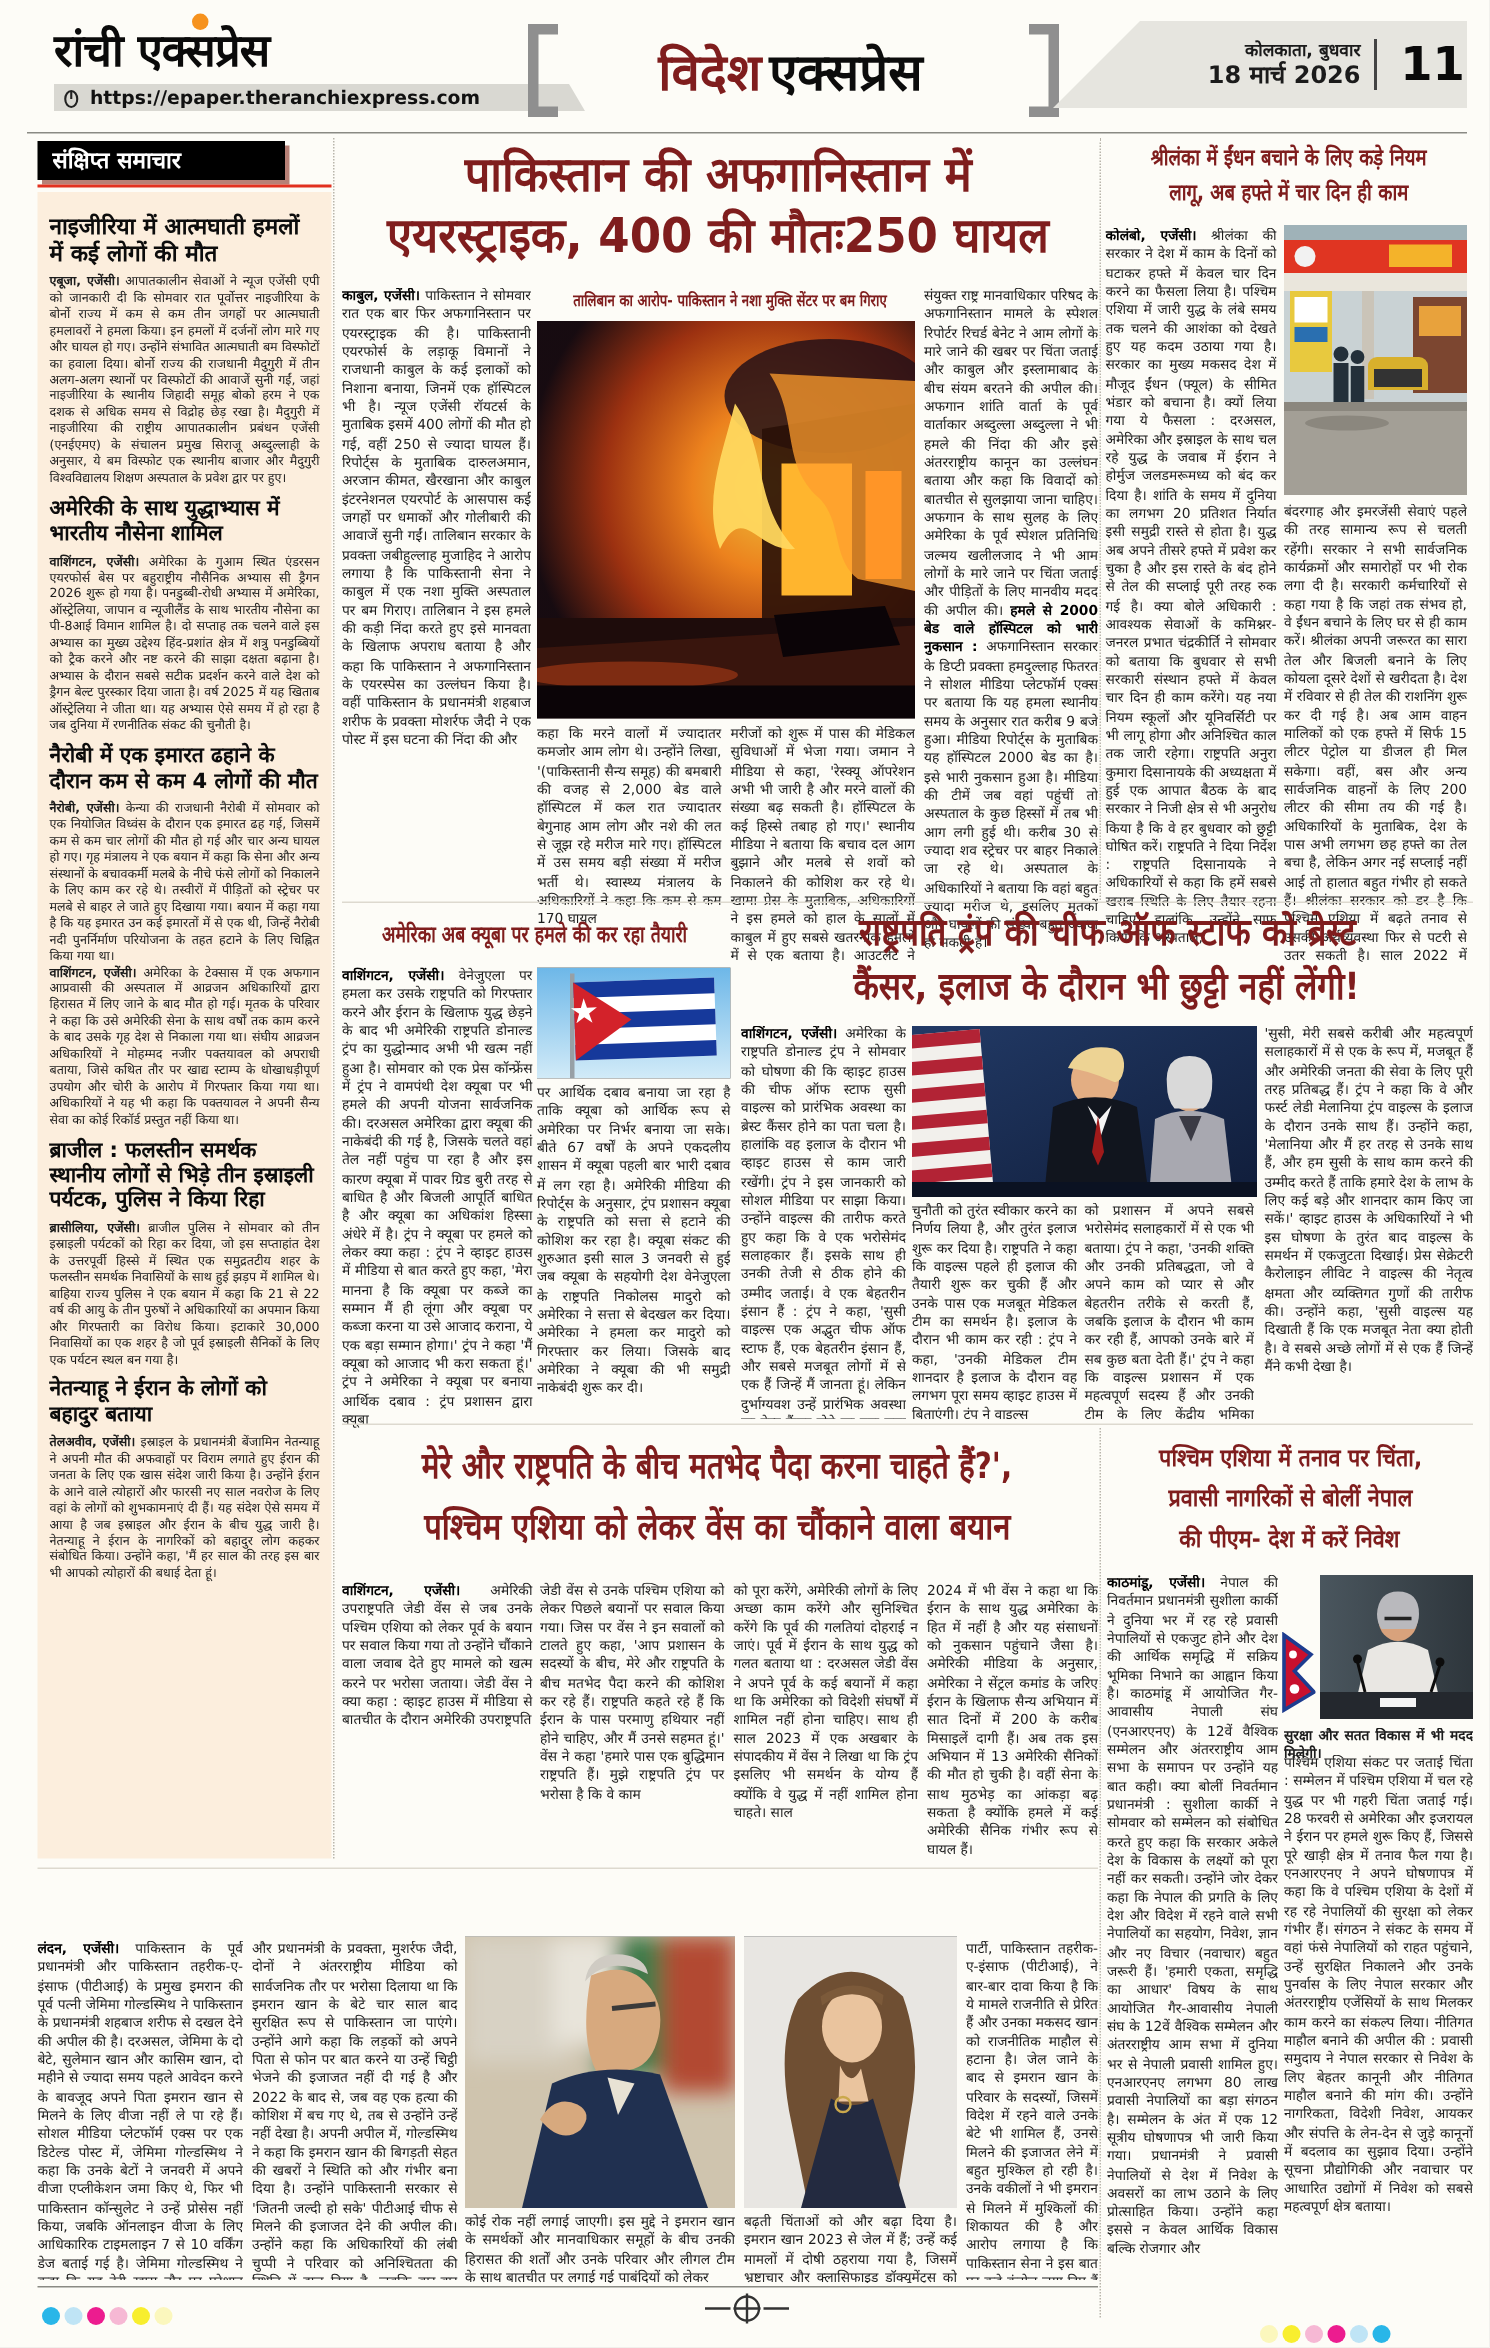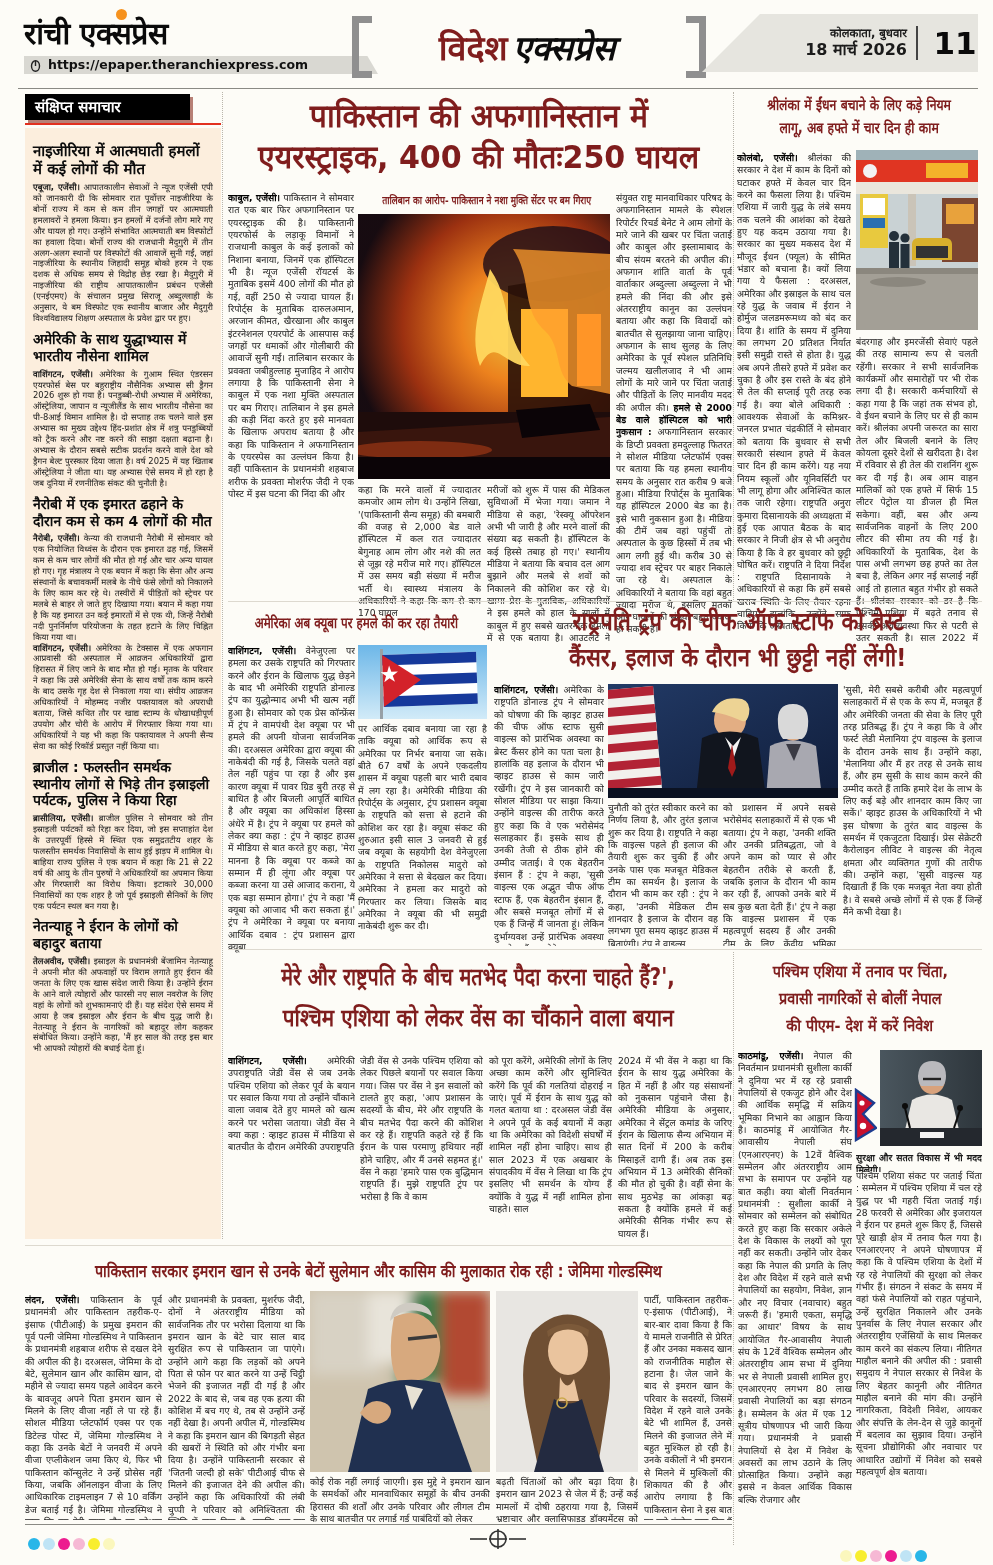--- a/index.html
+++ b/index.html
@@ -36,38 +36,38 @@
   .brief-body{font-size:8.4px;line-height:1.3;text-align:justify;}
   .dot{width:12px;height:12px;border-radius:50%;display:inline-block;margin-right:3px;vertical-align:middle;}
   .imgbox{overflow:hidden;background:#777;}
   .imgbox svg{display:block;}
 </style>
 </head>
 <body>
 
 <div id="page">
 
-  <div class="abs" style="left:24px;top:12px;width:330px;">
+  <div class="abs" style="left:36px;top:12px;width:330px;">
     <div class="logo">रांची एक्सप्रेस</div>
     <div class="abs" style="left:92px;top:-3px;width:11px;height:11px;border-radius:50%;background:#f6921e;"></div>
     <div class="urlbar" style="position:relative;margin-top:3px;width:330px;">
       <svg class="abs" style="left:5px;top:3px;" width="13" height="13" viewBox="0 0 13 13">
           <ellipse cx="6.5" cy="7" rx="4" ry="5.3" fill="none" stroke="#222" stroke-width="1.4"></ellipse>
           <line x1="6.5" y1="1.7" x2="6.5" y2="7" stroke="#222" stroke-width="1.4"></line>
         </svg>
       <span>https://epaper.theranchiexpress.com</span>
     </div>
   </div>
 
   <div class="abs bracket lft" style="left:352px;top:16px;"></div>
   <div class="abs bracket rgt" style="left:686px;top:16px;"></div>
 
   <div class="abs center" style="left:382px;top:24px;width:290px;">
     <span class="sect-title" style="color:#7f1d1d;">विदेश</span>
-    <span class="sect-title" style="color:#0c0c0c;font-style:italic;">एक्सप्रेस</span>
+    <span class="sect-title" style="color:#0c0c0c;">एक्सप्रेस</span>
   </div>
 
   <div class="abs datebox" style="left:702px;top:14px;width:276px;height:58px;">
     <div class="dm">
       <div class="city">कोलकाता, बुधवार</div>
       <div class="dt">18 मार्च 2026</div>
     </div>
     <div class="pageno">11</div>
   </div>
 
@@ -315,23 +315,20 @@
       <circle cx="80" cy="58" r="3" fill="#0c0c0c"></circle>
       <rect x="40" y="82" width="24" height="6" fill="#f4f4f4"></rect>
     </svg>
   </div>
 
   <div class="abs body-txt" style="left:856px;top:1152px;width:126px;height:20px;font-weight:700;">सुरक्षा और सतत विकास में भी मदद मिलेगी।</div>
   <div class="abs body-txt" style="left:856px;top:1170px;width:126px;height:375px;">पश्चिम एशिया संकट पर जताई चिंता : सम्मेलन में पश्चिम एशिया में चल रहे युद्ध पर भी गहरी चिंता जताई गई। 28 फरवरी से अमेरिका और इजरायल ने ईरान पर हमले शुरू किए हैं, जिससे पूरे खाड़ी क्षेत्र में तनाव फैल गया है। एनआरएनए ने अपने घोषणापत्र में कहा कि वे पश्चिम एशिया के देशों में रह रहे नेपालियों की सुरक्षा को लेकर गंभीर हैं। संगठन ने संकट के समय में वहां फंसे नेपालियों को राहत पहुंचाने, उन्हें सुरक्षित निकालने और उनके पुनर्वास के लिए नेपाल सरकार और अंतरराष्ट्रीय एजेंसियों के साथ मिलकर काम करने का संकल्प लिया। नीतिगत माहौल बनाने की अपील की : प्रवासी समुदाय ने नेपाल सरकार से निवेश के लिए बेहतर कानूनी और नीतिगत माहौल बनाने की मांग की। उन्होंने नागरिकता, विदेशी निवेश, आयकर और संपत्ति के लेन-देन से जुड़े कानूनों में बदलाव का सुझाव दिया। उन्होंने सूचना प्रौद्योगिकी और नवाचार पर आधारित उद्योगों में निवेश को सबसे महत्वपूर्ण क्षेत्र बताया।</div>
 
   <div class="abs hline" style="left:25px;top:1245px;width:707px;background:#ddd9cf;"></div>
 
-  <div class="abs hl center nowrap" style="left:25px;top:1254px;width:707px;height:34px;font-size:17px;line-height:34px;">
-    <span class="sqz" style="transform:scaleX(.84);">पाकिस्तान सरकार इमरान खान से उनके बेटों सुलेमान और कासिम की मुलाकात रोक रही : जेमिमा गोल्डस्मिथ</span>
-  </div>
 
   <div class="abs body-txt" style="left:25px;top:1294px;width:137px;height:226px;">
     <b>लंदन, एजेंसी।</b> <span>पाकिस्तान के पूर्व प्रधानमंत्री और पाकिस्तान तहरीक-ए-इंसाफ (पीटीआई) के प्रमुख इमरान की पूर्व पत्नी जेमिमा गोल्डस्मिथ ने पाकिस्तान के प्रधानमंत्री शहबाज शरीफ से दखल देने की अपील की है। दरअसल, जेमिमा के दो बेटे, सुलेमान खान और कासिम खान, दो महीने से ज्यादा समय पहले आवेदन करने के बावजूद अपने पिता इमरान खान से मिलने के लिए वीजा नहीं ले पा रहे हैं। सोशल मीडिया प्लेटफॉर्म एक्स पर एक डिटेल्ड पोस्ट में, जेमिमा गोल्डस्मिथ ने कहा कि उनके बेटों ने जनवरी में अपने वीजा एप्लीकेशन जमा किए थे, फिर भी पाकिस्तान कॉन्सुलेट ने उन्हें प्रोसेस नहीं किया, जबकि ऑनलाइन वीजा के लिए आधिकारिक टाइमलाइन 7 से 10 वर्किंग डेज बताई गई है। जेमिमा गोल्डस्मिथ ने कहा कि यह देरी खास तौर पर परेशान करने वाली थी क्योंकि रक्षा मंत्री ख्वाजा आसिफ</span>
   </div>
   <div class="abs body-txt" style="left:168px;top:1294px;width:137px;height:226px;">और प्रधानमंत्री के प्रवक्ता, मुशर्रफ जैदी, दोनों ने अंतरराष्ट्रीय मीडिया को सार्वजनिक तौर पर भरोसा दिलाया था कि इमरान खान के बेटे चार साल बाद सुरक्षित रूप से पाकिस्तान जा पाएंगे। उन्होंने आगे कहा कि लड़कों को अपने पिता से फोन पर बात करने या उन्हें चिट्ठी भेजने की इजाजत नहीं दी गई है और 2022 के बाद से, जब वह एक हत्या की कोशिश में बच गए थे, तब से उन्होंने उन्हें नहीं देखा है। अपनी अपील में, गोल्डस्मिथ ने कहा कि इमरान खान की बिगड़ती सेहत की खबरों ने स्थिति को और गंभीर बना दिया है। उन्होंने पाकिस्तानी सरकार से 'जितनी जल्दी हो सके' पीटीआई चीफ से मिलने की इजाजत देने की अपील की। उन्होंने कहा कि अधिकारियों की लंबी चुप्पी ने परिवार को अनिश्चितता की स्थिति में डाल दिया है, जबकि बार-बार भरोसा दिलाया गया था कि इमरान खान के बेटों पर</div>
 
   <div class="abs imgbox" style="left:310px;top:1291px;width:180px;height:181px;">
     <svg width="180" height="181" viewBox="0 0 180 181" preserveAspectRatio="none">
       <defs>
           <filter id="bl" x="-20%" y="-20%" width="140%" height="140%">

